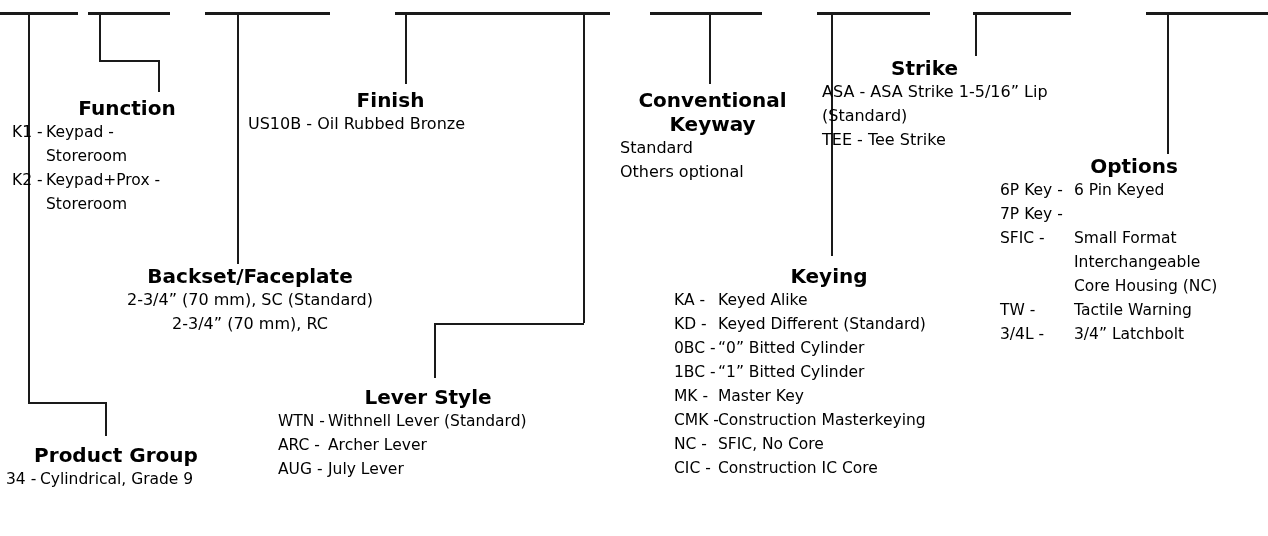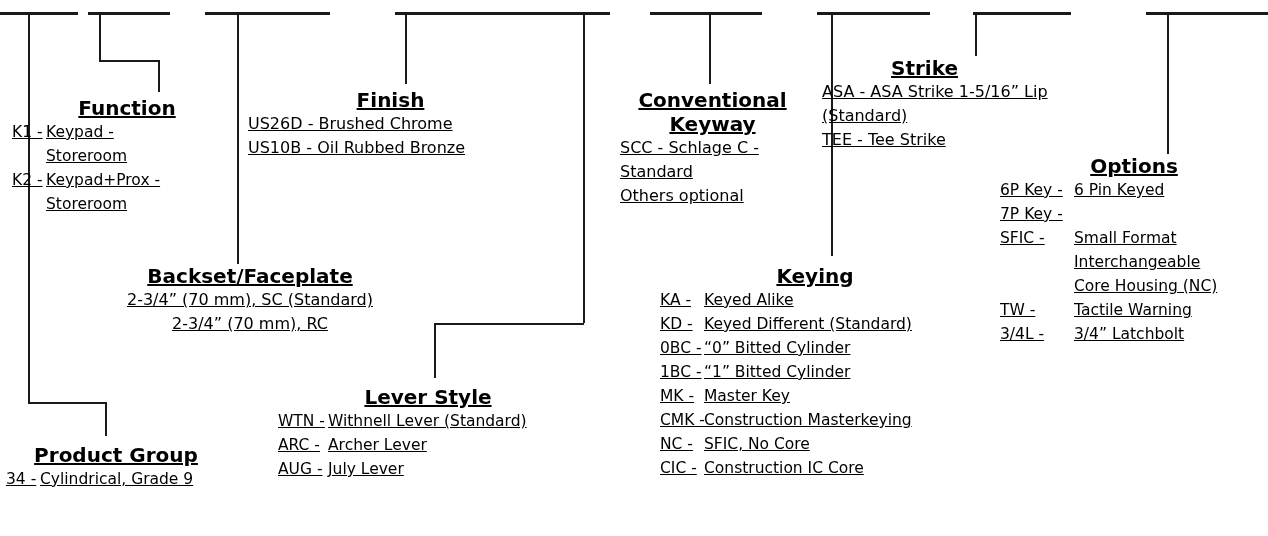--- a/index.html
+++ b/index.html
@@ -28,21 +28,20 @@
     border-left: 2px solid #1a1a1a;
   }
   .hlink {
     position: absolute;
     height: 0;
     border-top: 2px solid #1a1a1a;
   }
   
   .block {
     position: absolute;
-    text-decoration: underline;
   }
   .blk-title {
     font-weight: bold;
     font-size: 20px;
     line-height: 24px;
     text-align: center;
     white-space: nowrap;
   }
   .rows {
     font-size: 15.5px;
@@ -129,30 +128,28 @@
       <div class="row">
         <span class="code"></span>
         <span class="desc">Storeroom</span>
       </div>
     </div>
   </div>
 
   <div class="block" style="left:248px; top:88px; width:285px;">
     <div class="blk-title">Finish</div>
     <div class="rows">
-      <div class="plain">US26D - Brushed Chrome</div>
       <div class="plain">US10B - Oil Rubbed Bronze</div>
     </div>
   </div>
 
   <div class="block" style="left:620px; top:88px; width:185px;">
     <div class="blk-title">Conventional</div>
     <div class="blk-title">Keyway</div>
     <div class="rows">
-      <div class="plain">SCC - Schlage C -</div>
       <div class="plain">Standard</div>
       <div class="plain">Others optional</div>
     </div>
   </div>
 
   <div class="block" style="left:822px; top:56px; width:300px;">
     <div class="blk-title" style="text-align:center; width:205px;">Strike</div>
     <div class="rows">
       <div class="plain">ASA - ASA Strike 1-5/16” Lip</div>
       <div class="plain">(Standard)</div>
@@ -194,21 +191,21 @@
   </div>
 
   <div class="block" style="left:100px; top:264px; width:300px;">
     <div class="blk-title">Backset/Faceplate</div>
     <div class="rows" style="text-align:center;">
       <div class="plain">2-3/4” (70 mm), SC (Standard)</div>
       <div class="plain">2-3/4” (70 mm), RC</div>
     </div>
   </div>
 
-  <div class="block" style="left:660px; top:264px; width:330px;">
+  <div class="block" style="left:674px; top:264px; width:330px;">
     <div class="blk-title" style="text-align:center; width:310px;">Keying</div>
     <div class="rows w-ky">
       <div class="row">
         <span class="code">KA -</span>
         <span class="desc">Keyed Alike</span>
       </div>
       <div class="row">
         <span class="code">KD -</span>
         <span class="desc">Keyed Different (Standard)</span>
       </div>

